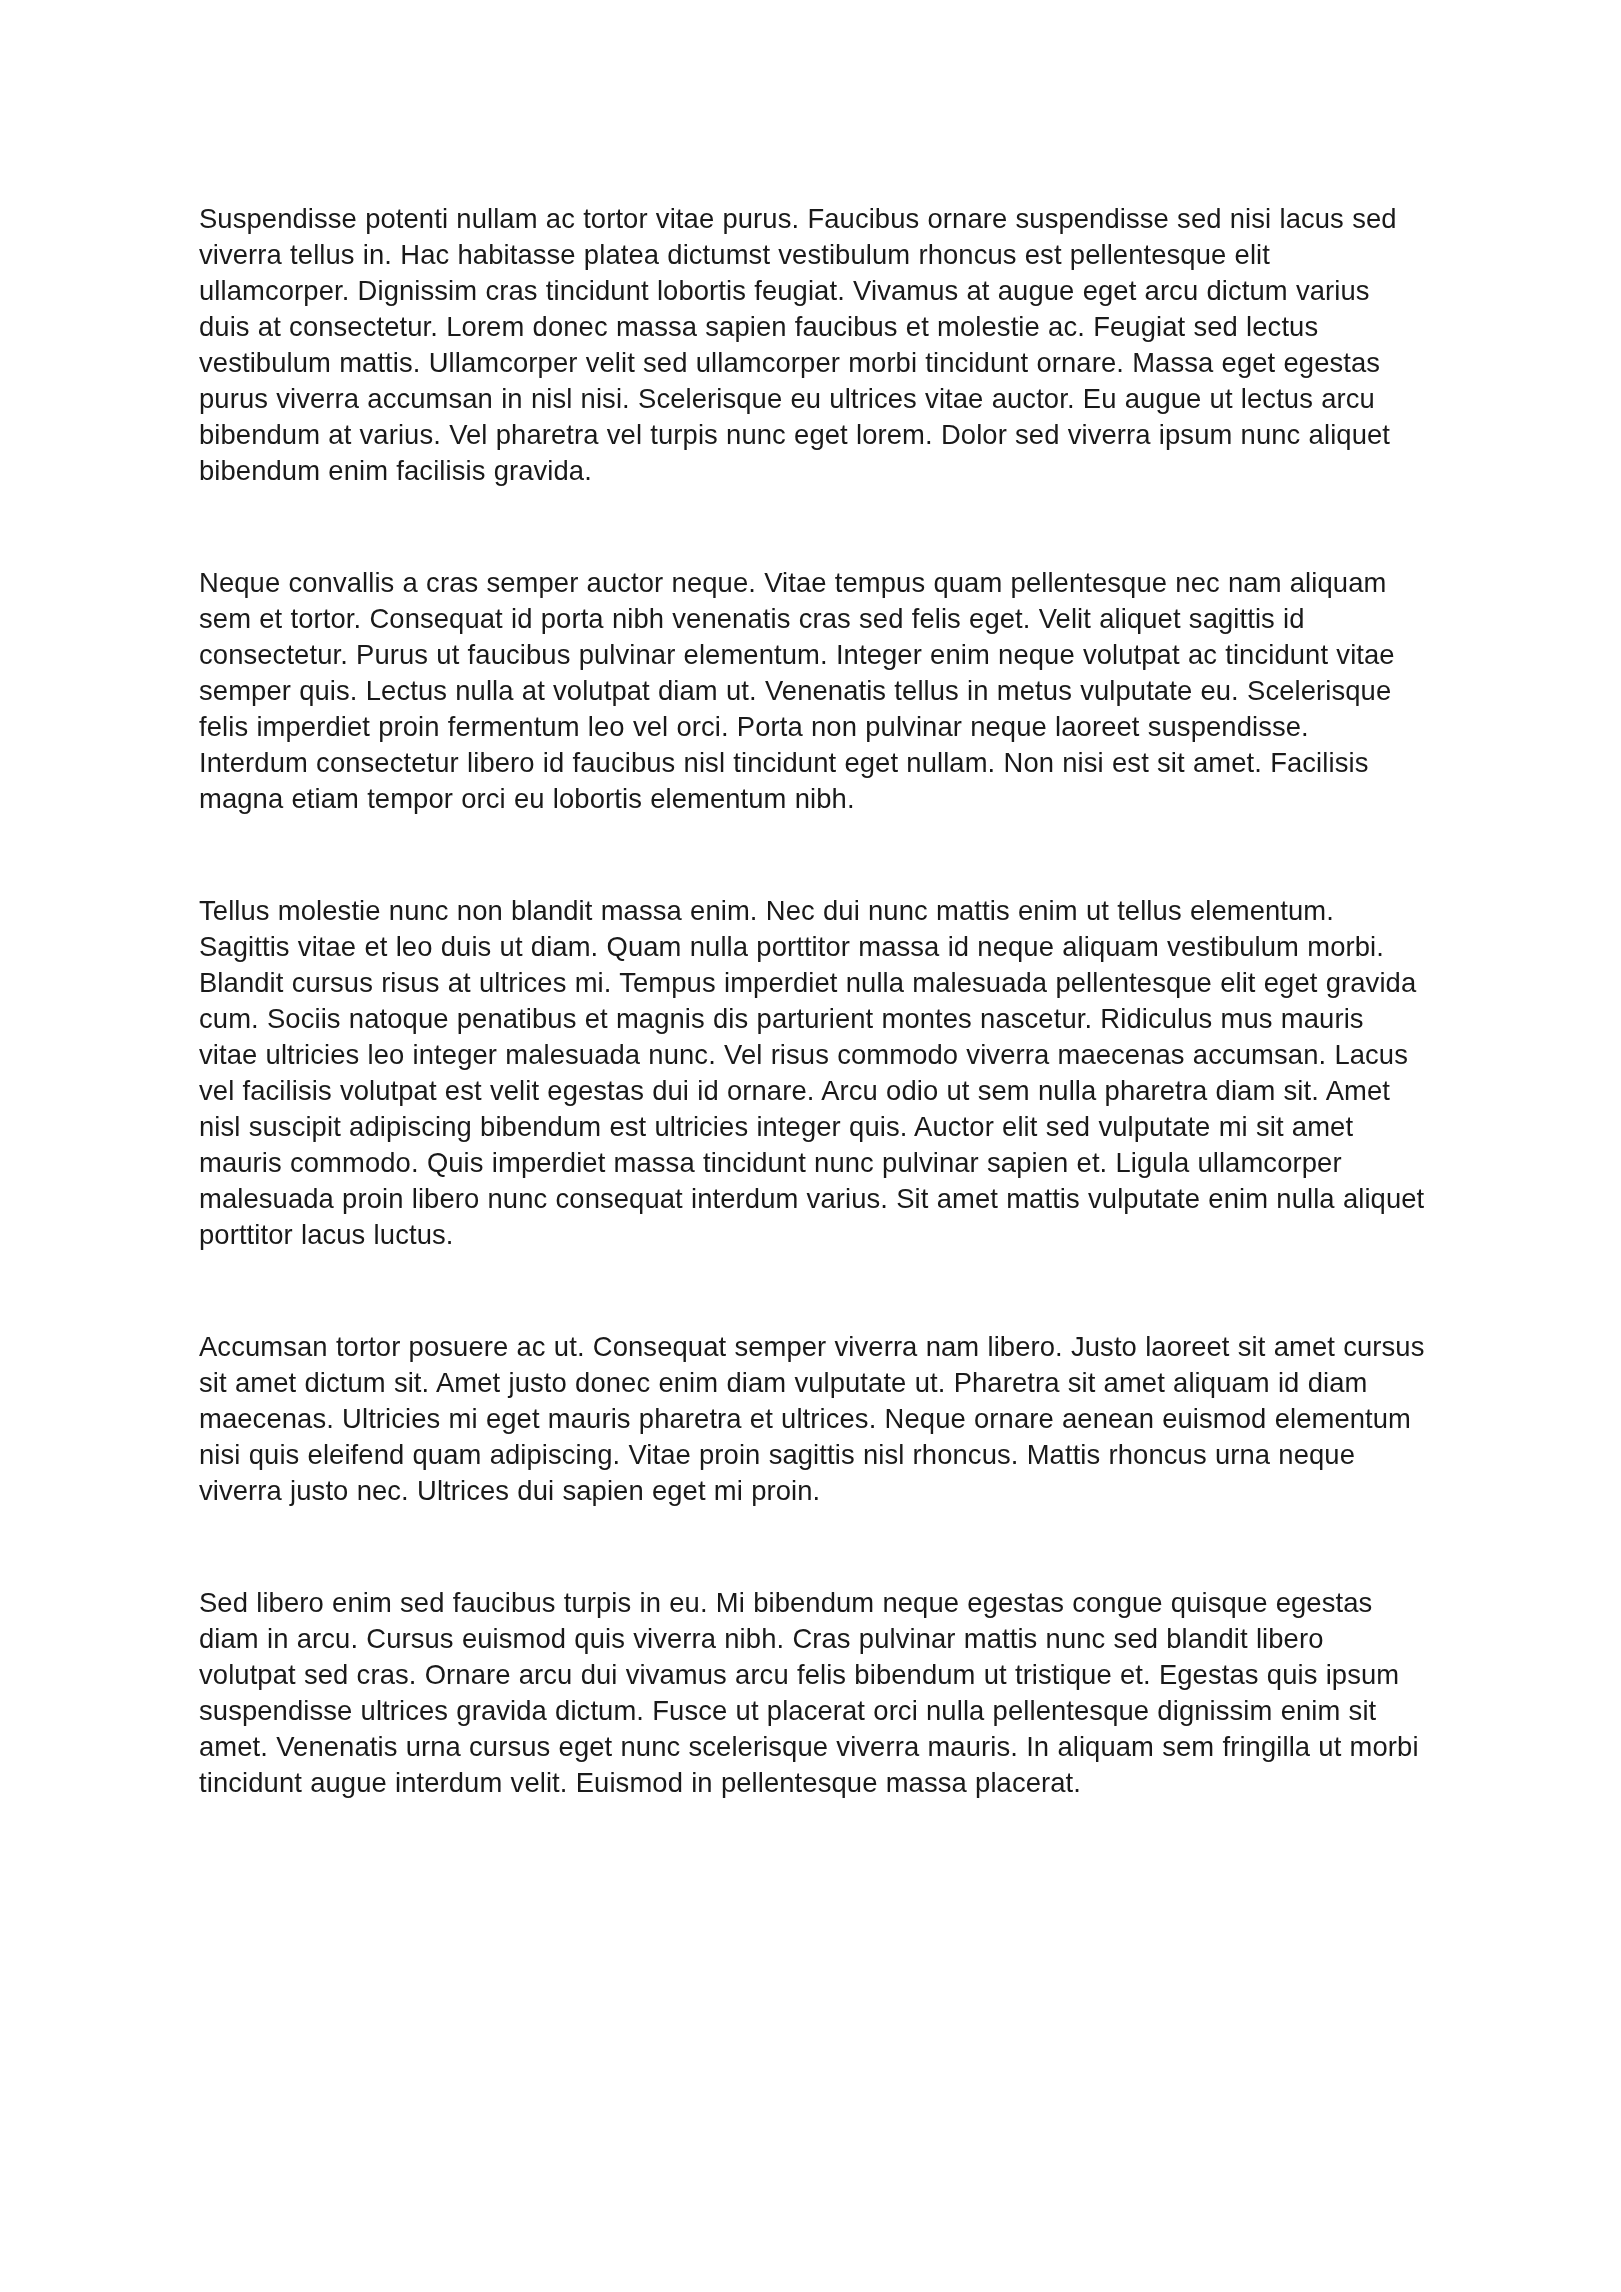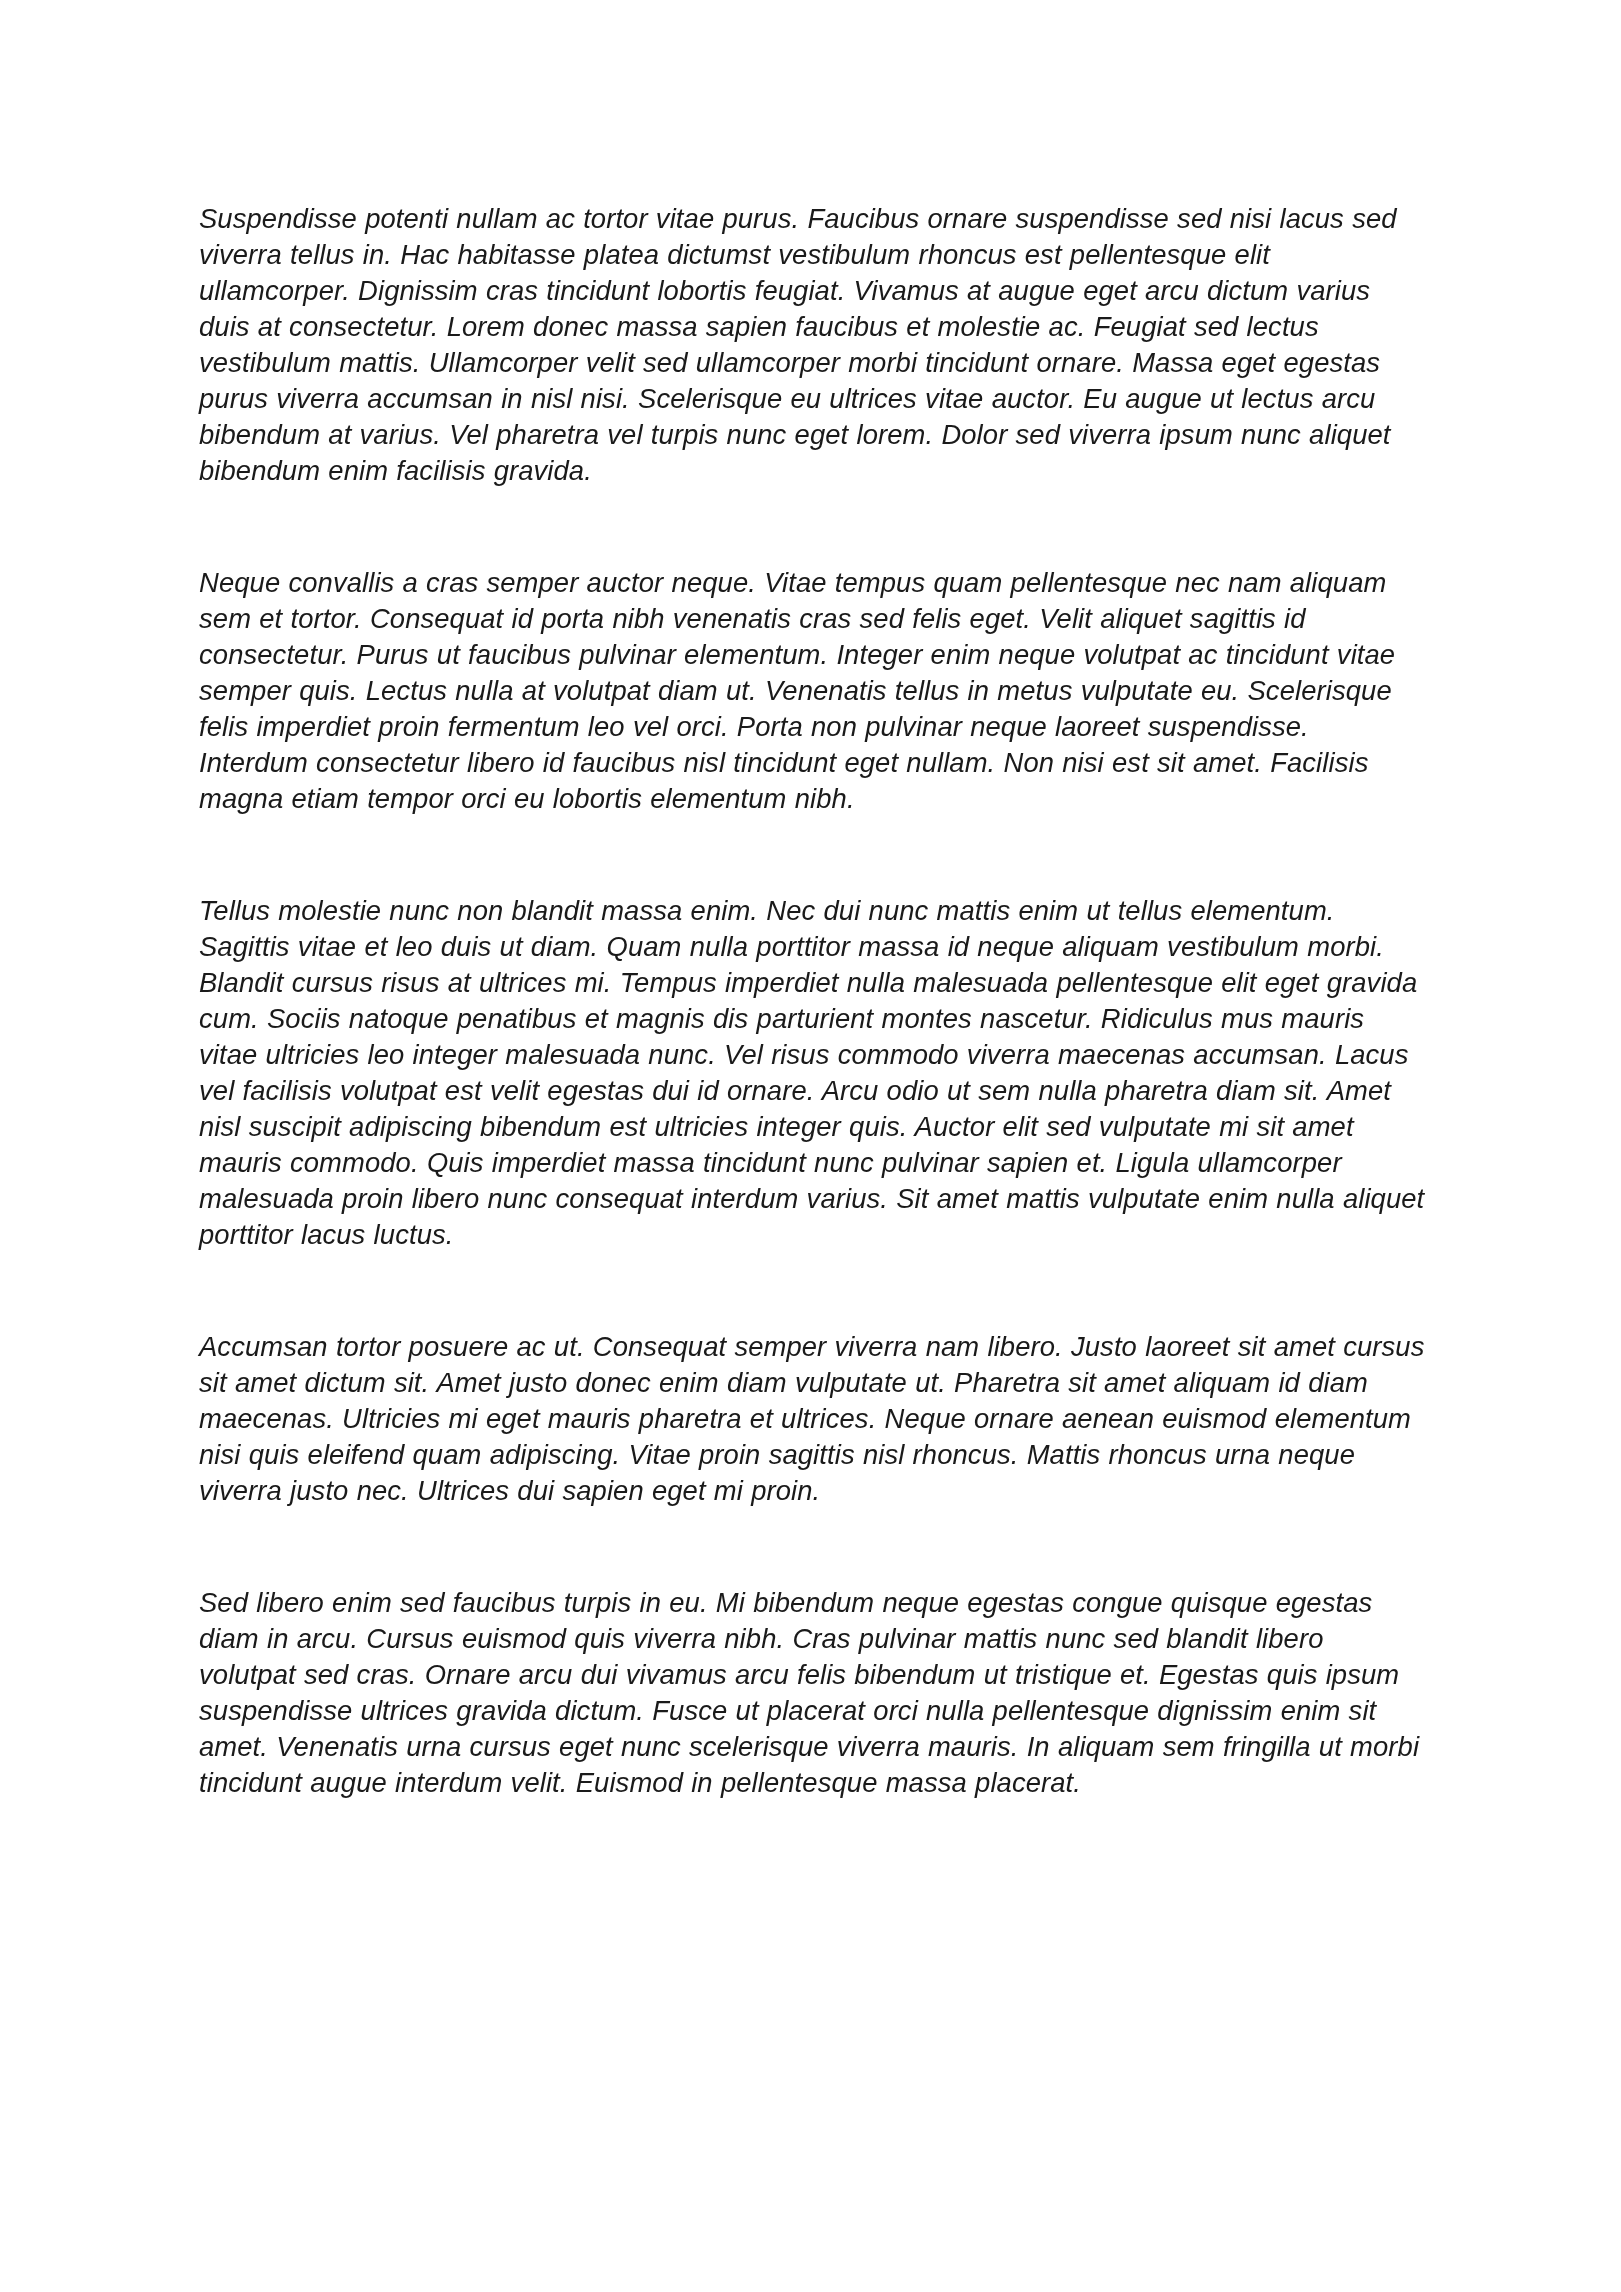--- a/index.html
+++ b/index.html
@@ -1,15 +1,15 @@
 <!DOCTYPE html>
 <html><head>
 <meta charset="utf-8">
 <style>
-  * { box-sizing: border-box; font-style: italic; }
+  * { box-sizing: border-box; }
   html, body {
     margin: 0;
     padding: 0;
     background: #ffffff;
   }
   body {
     width: 1621px;
     min-height: 2293px;
     font-family: "Liberation Sans", sans-serif;
   }

